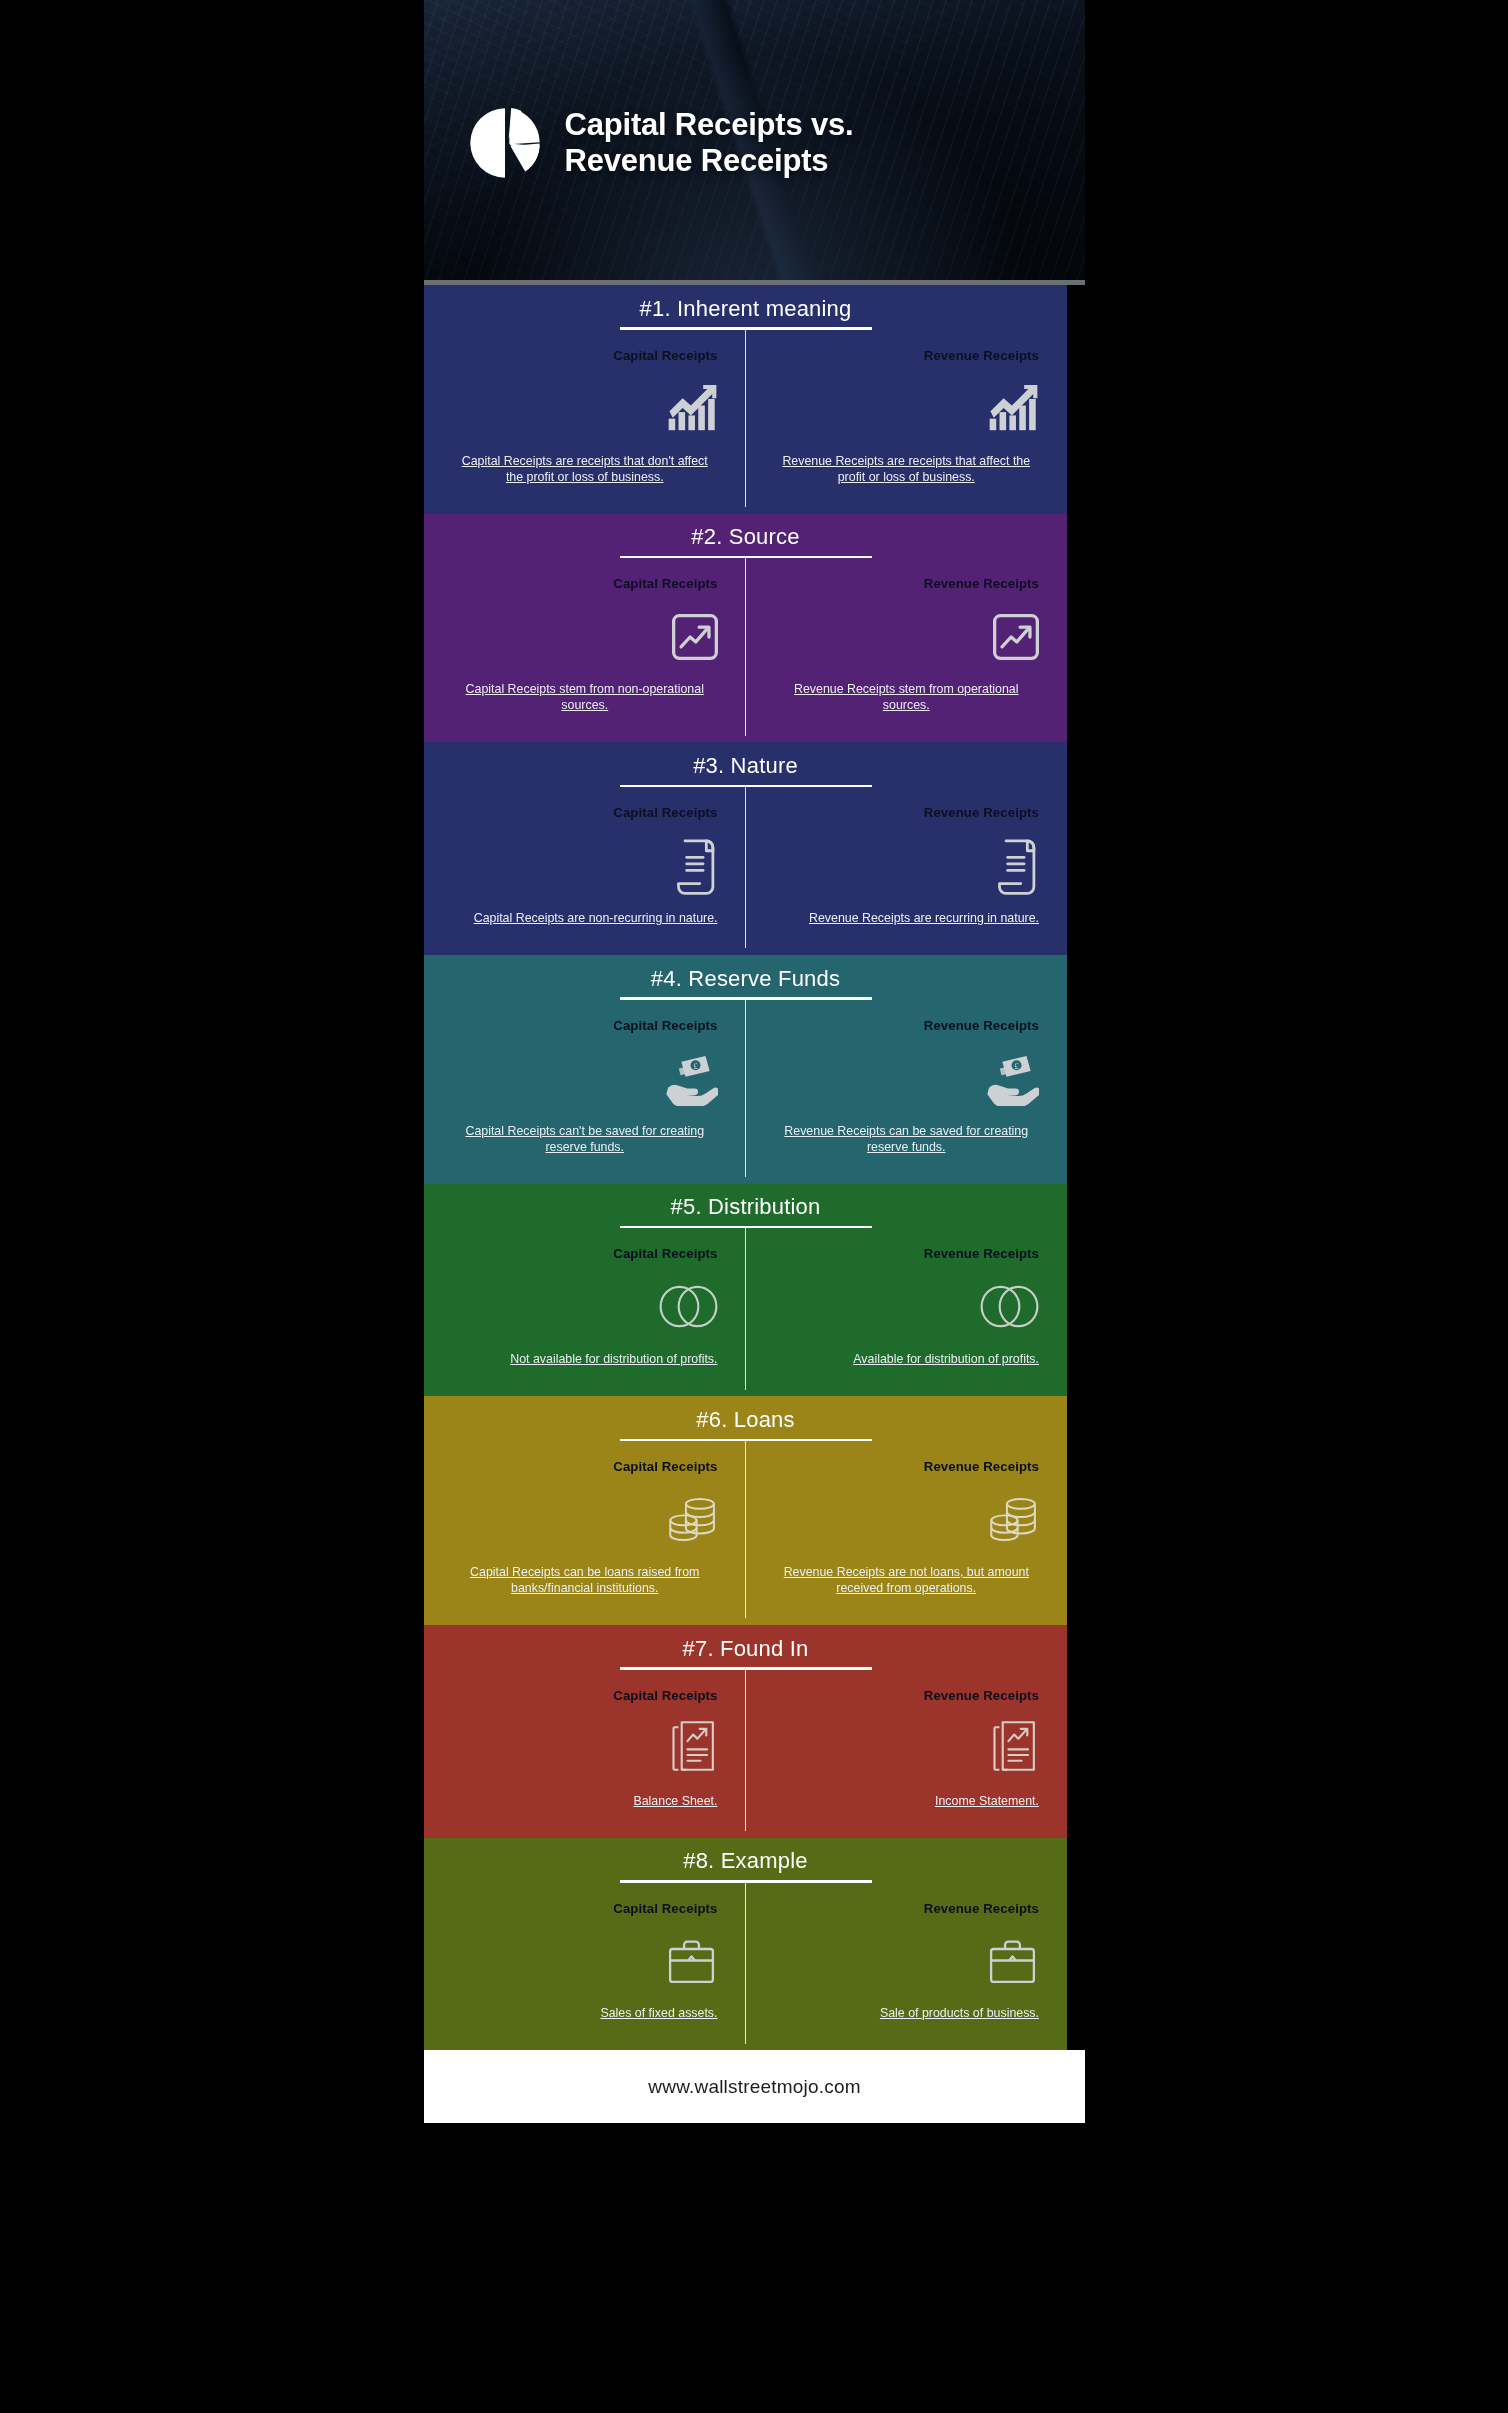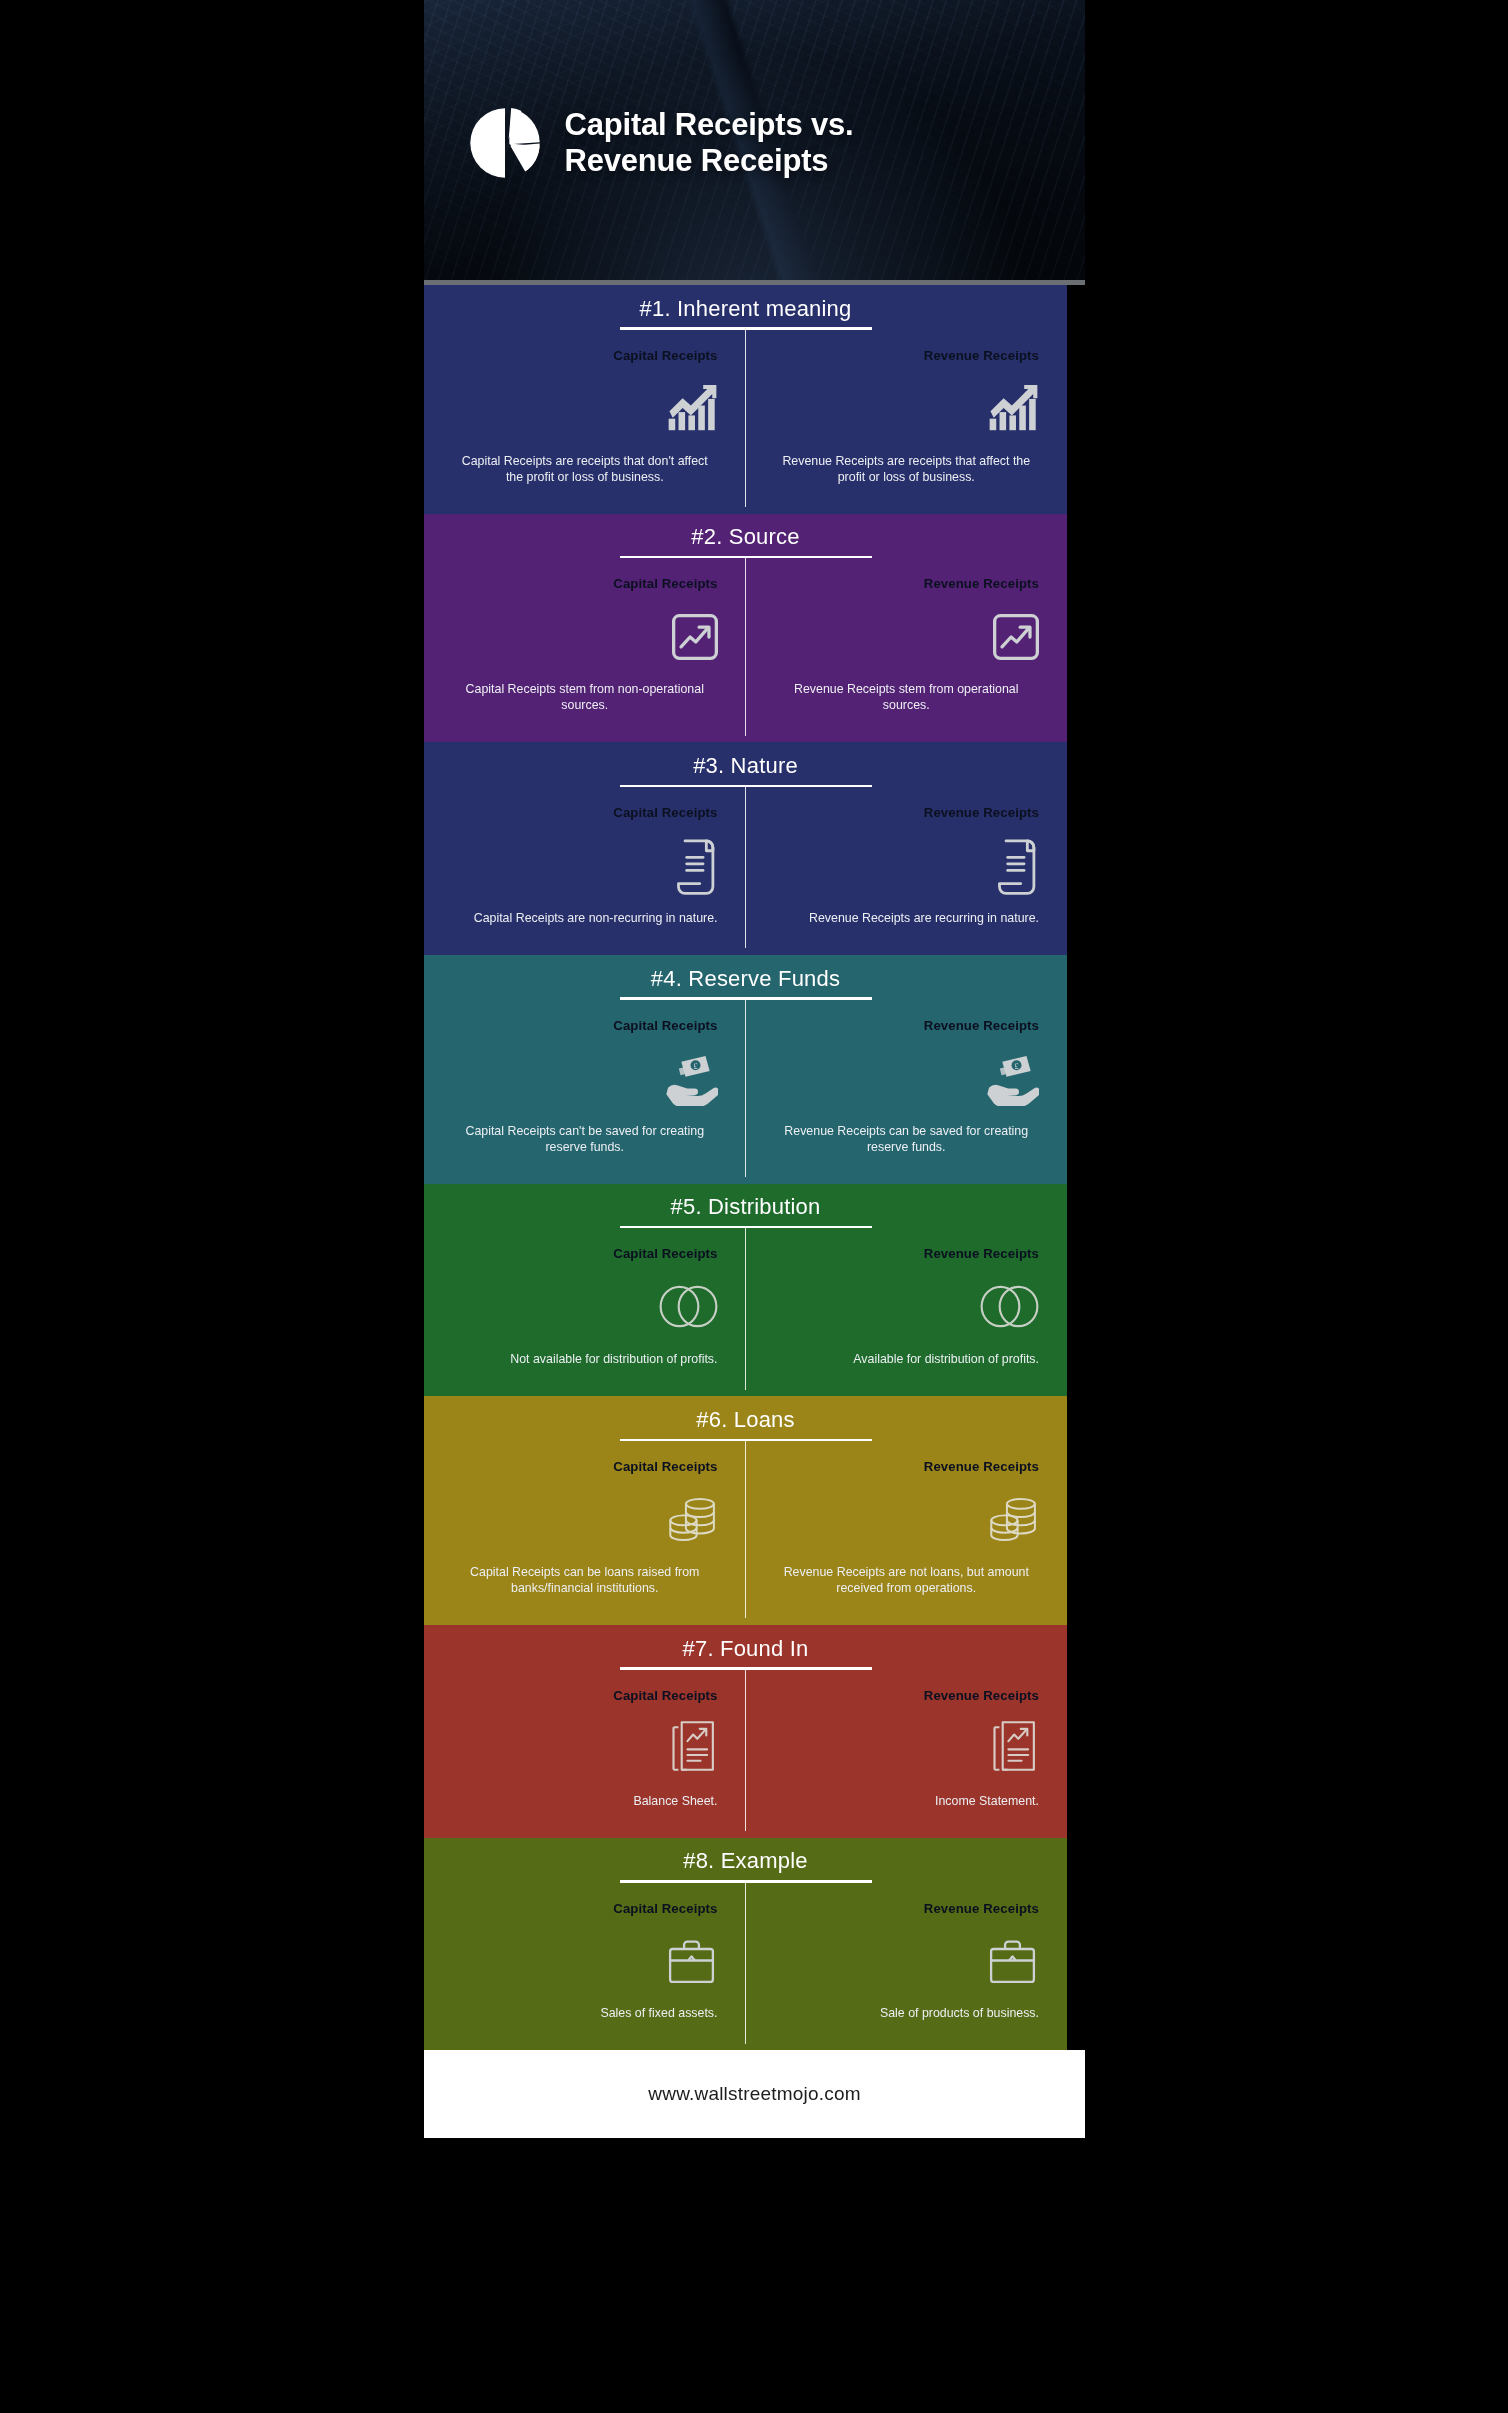--- a/index.html
+++ b/index.html
@@ -123,27 +123,28 @@
     height:71px;
     display:flex; align-items:center; justify-content:center;
     margin:6.6px 0 10px 0;
   }
   .icon-box svg { display:block; }
   .col-text {
     color:#eceff3;
     font-size:12.4px;
     line-height:1.28;
     text-align:center;
+    text-decoration:underline;
   }
 
   
   .footer {
     width:661px;
     background:#fff;
-    height:88px;
+    height:73px;
     display:flex; align-items:center; justify-content:center;
   }
   .footer-url {
     color:#1d1d1d;
     font-size:19px;
     letter-spacing:0.2px;
   }
 </style>
 </head>
 <body>

